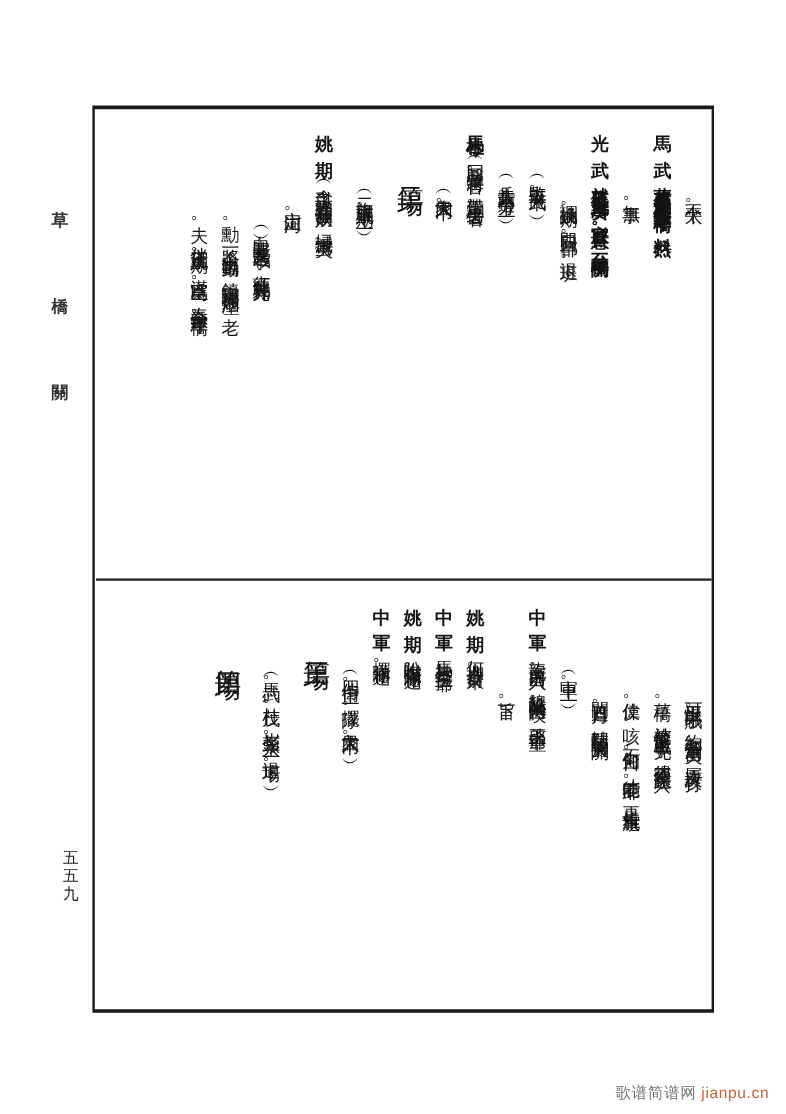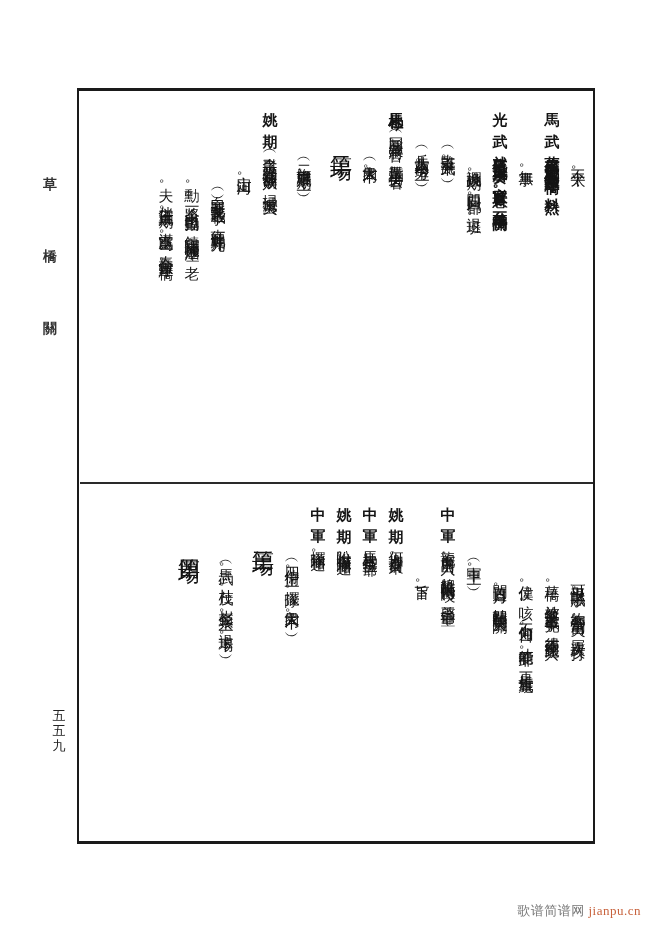--- a/index.html
+++ b/index.html
@@ -7,21 +7,21 @@
          font-family:"DejaVu Serif","Liberation Serif",serif; color:#141414; }
   .frame { position:absolute; left:77px; top:88px; width:518px; height:756px;
            border:2px solid #1a1a1a; border-top-width:3px; border-bottom-width:3px; box-sizing:border-box; }
   .divider { position:absolute; left:80px; right:62px; top:482px; height:0;
              border-top:2px solid #2a2a2a; }
   .margin-title { position:absolute; left:40px; top:170px; width:20px;
                   font-size:14px; line-height:28px; text-align:center; color:#333; font-weight:bold; }
   .margin-title span { display:block; height:72px; }
   .page-num { position:absolute; left:49px; top:708px; width:20px; font-size:13px;
               line-height:15px; text-align:center; color:#222; }
-  .watermark { position:absolute; right:14px; top:902px; font-family:Liberation Serif, serif;
+  .watermark { position:absolute; right:14px; top:902px; font-family:Liberation Sans, sans-serif;
                font-size:13px; color:#777; letter-spacing:0.5px; }
   .watermark .wm-en { color:#c8623c; }
 
   .panel { position:absolute; display:flex; flex-direction:row-reverse; align-items:flex-start; }
   .panel.top { left:84px; right:66px; top:100px; height:376px; }
   .panel.bottom { left:84px; right:66px; top:495px; height:342px; }
 
   .col { writing-mode:vertical-rl; font-size:15px; line-height:22px; letter-spacing:1.8px;
          width:22px; margin-left:4px; white-space:nowrap; }
   .col.gap { margin-left:12px; }

